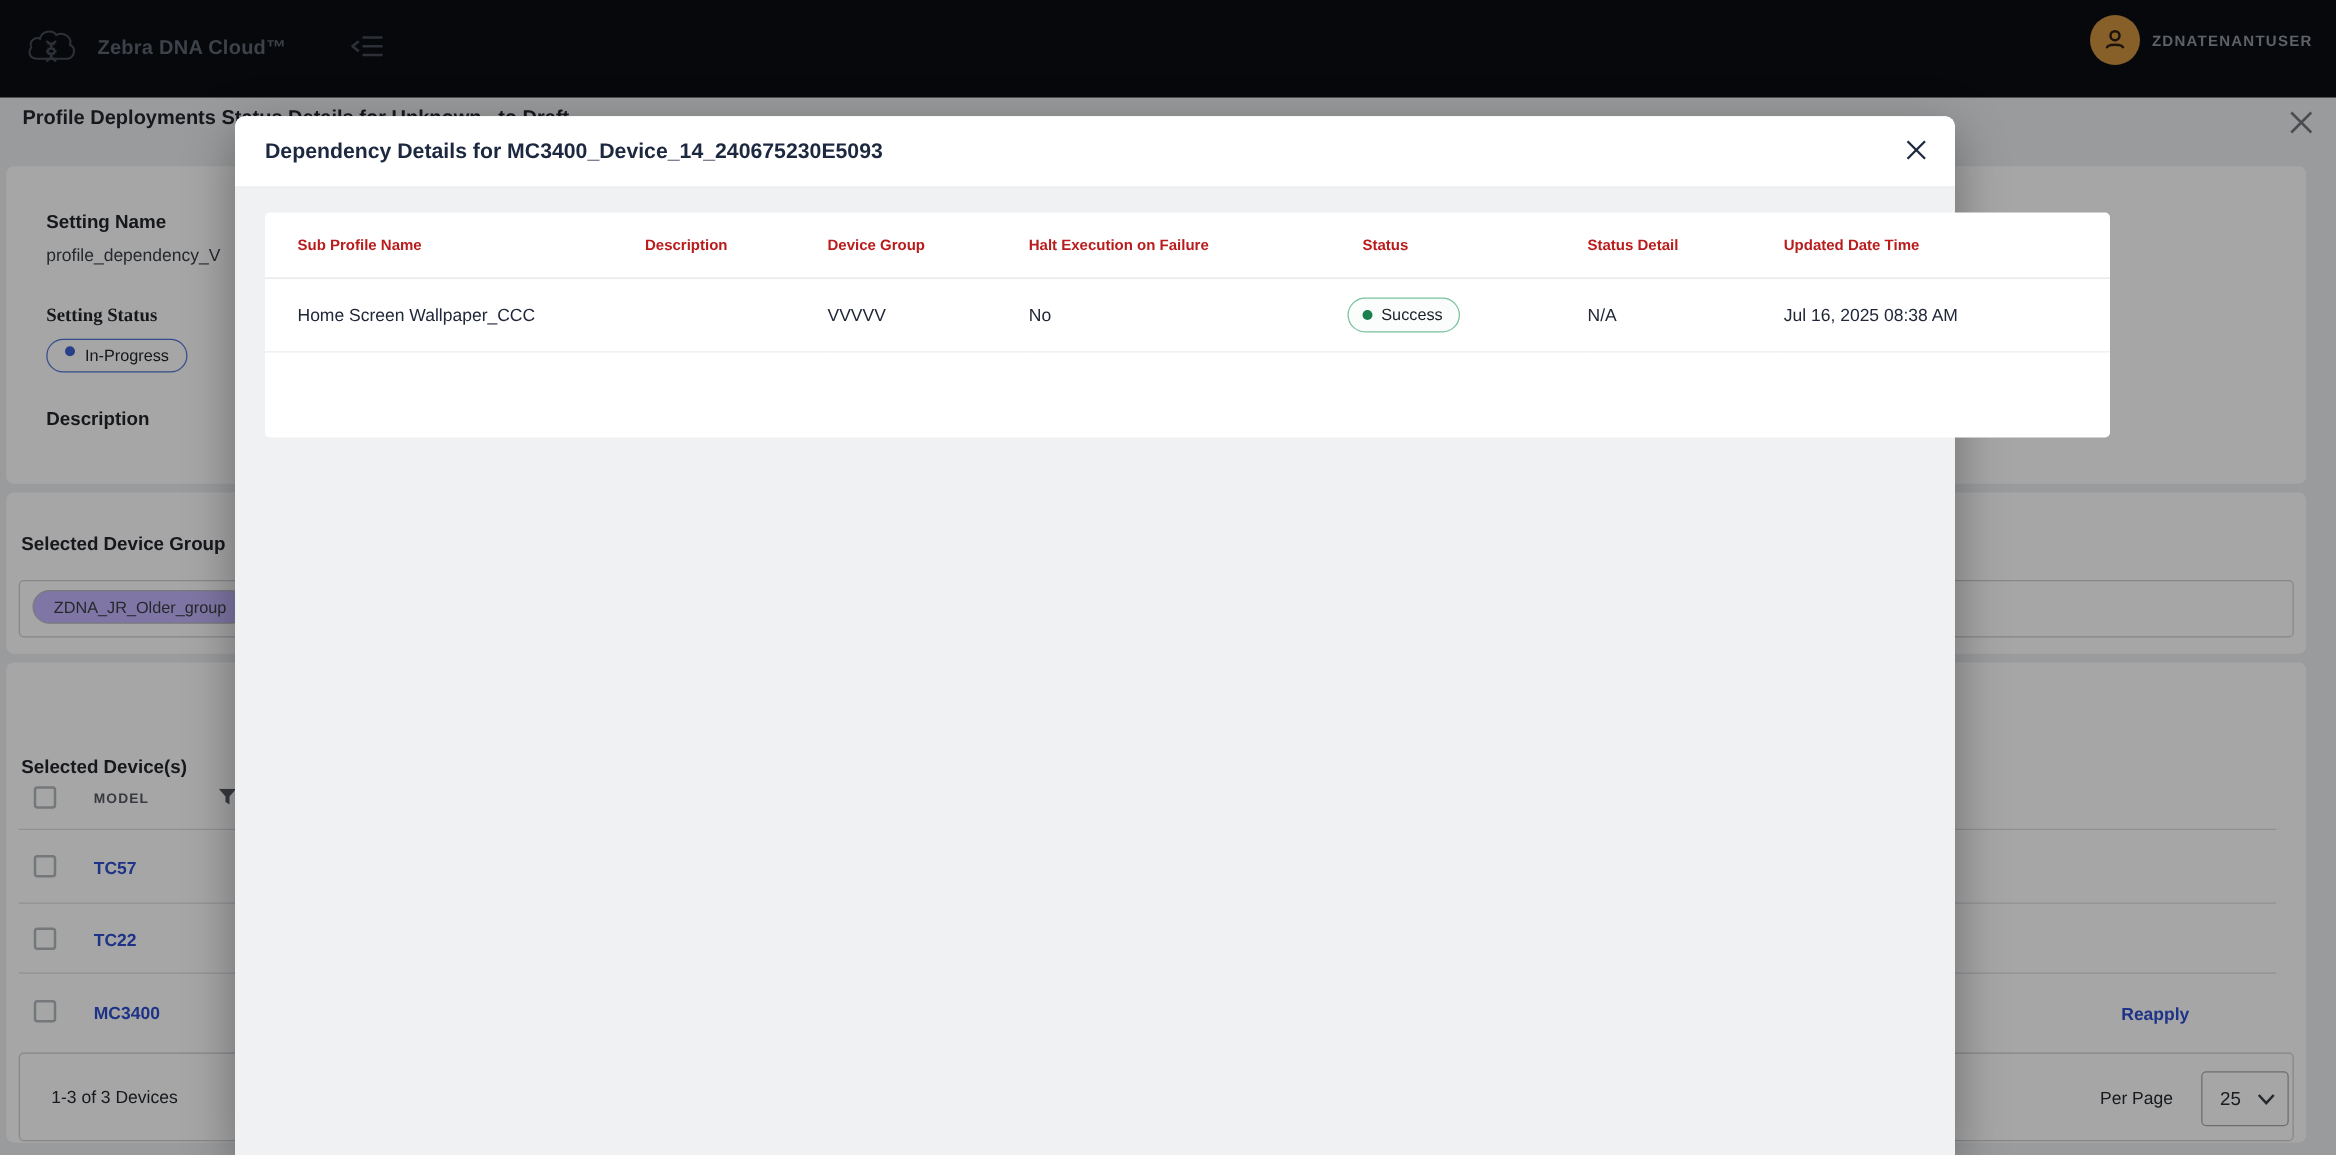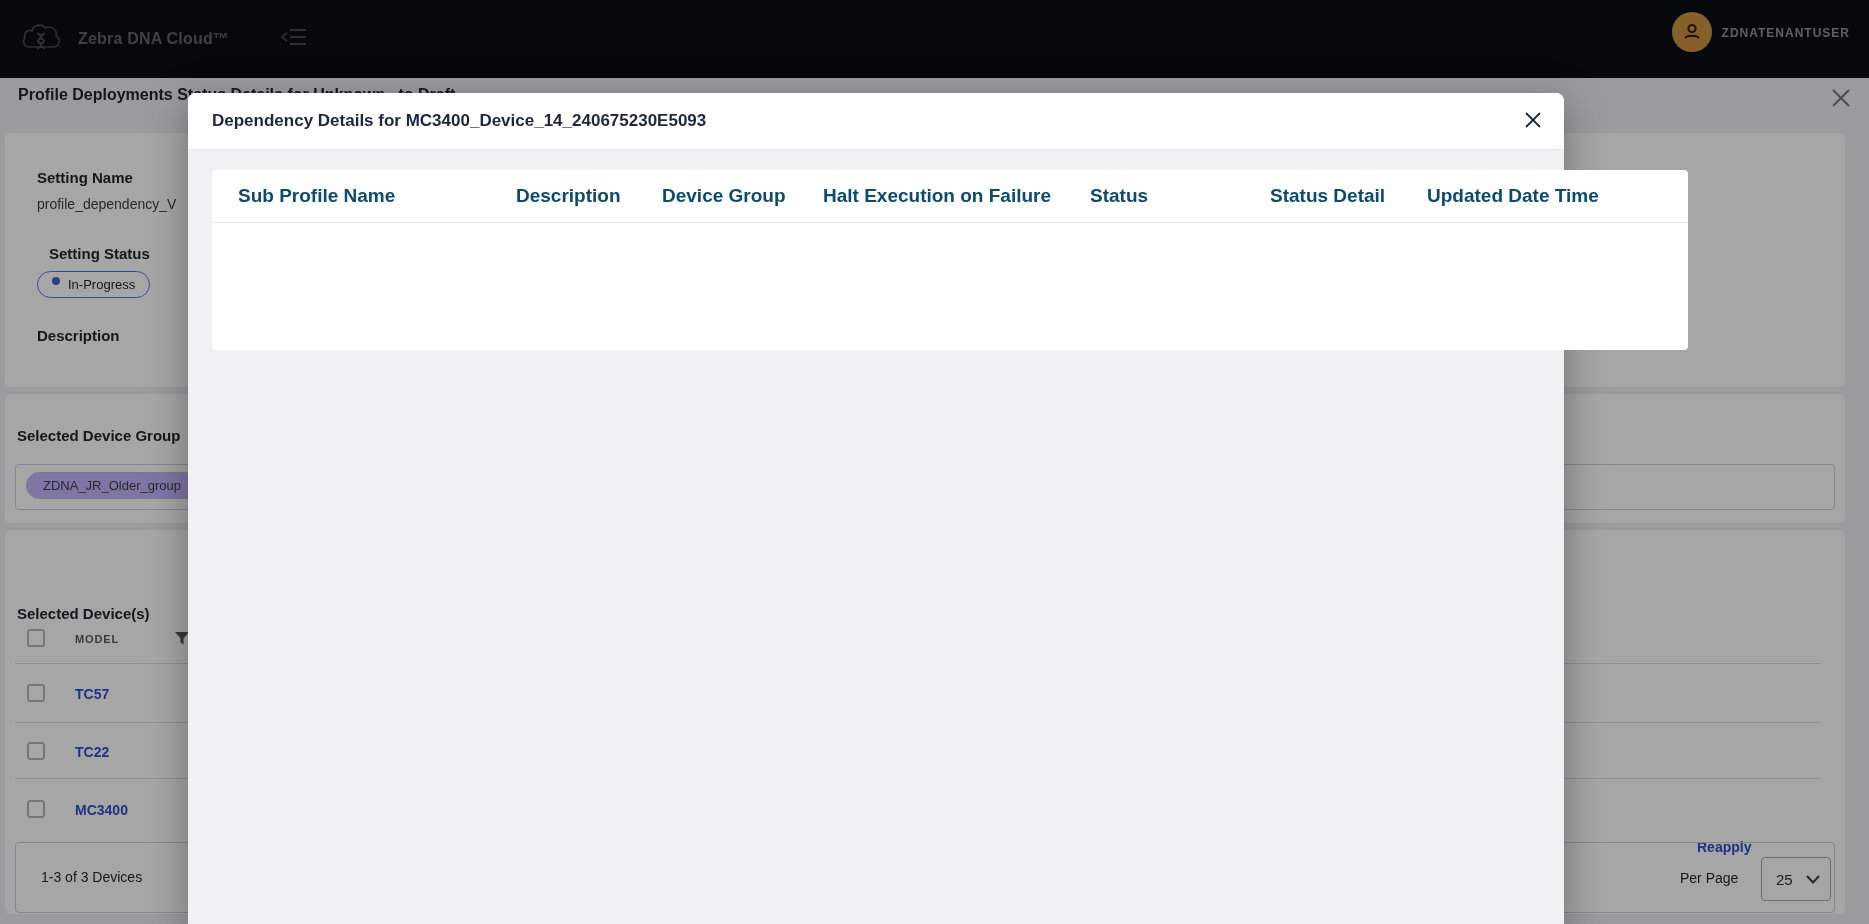--- a/index.html
+++ b/index.html
@@ -47,21 +47,21 @@
     position:absolute; left:10px; top:7px; border:1px solid #b9bdc2; background:#c4b5fd;
     border-radius:16px; padding:5px 16px; font-size:13px; color:#3a3f45;
   }
   .checkbox{
     position:absolute; width:18px; height:18px; border:2px solid #b4b8bd; border-radius:3px; background:#fff; cursor:pointer;
   }
   .model-h{ position:absolute; left:70px; top:103px; font-size:11px; font-weight:700; letter-spacing:.9px; color:#555a61; }
   .filter-icon{ position:absolute; left:170px; top:101px; cursor:pointer; }
   .bg-divider{ position:absolute; left:10px; right:24px; height:1px; background:#dcdee1; }
   .dev-link{ position:absolute; left:70px; font-size:14px; font-weight:700; color:#2e4fd0; cursor:pointer; }
-  .reapply{ position:absolute; left:1692px; top:273px; font-size:14px; font-weight:700; color:#2e4fd0; cursor:pointer;margin-top:36px; }
+  .reapply{ position:absolute; left:1692px; top:273px; font-size:14px; font-weight:700; color:#2e4fd0; cursor:pointer; }
   .pag-box{
     position:absolute; left:10px; top:312px; width:1820px; height:71px;
     border:1px solid #cdcfd3; border-radius:4px;
   }
   .pag-summary{ position:absolute; left:25px; top:26px; font-size:14px; color:#23272e; }
   .perpage-lbl{ position:absolute; left:1664px; top:27px; font-size:14px; color:#23272e; }
   .perpage-select{
     position:absolute; left:1745px; top:14px; width:70px; height:44px;
     border:1px solid #a5a8ac; border-radius:4px; display:flex; align-items:center;
     justify-content:space-between; padding:0 10px 0 14px; cursor:pointer; background:#fff;
@@ -81,21 +81,21 @@
   }
   .modal-title{ font-size:17px; font-weight:700; color:#1c2740; flex:1; }
   .modal-close{ width:20px; height:20px; cursor:pointer; }
   .modal-body{ flex:1; position:relative; }
   .table-card{
     position:absolute; left:24px; top:20px; width:1476px; height:180px;
     background:#fff; border-radius:4px; overflow:hidden;
   }
   table.dep{ width:100%; border-collapse:collapse; table-layout:fixed; }
   table.dep th{
-    height:52px; text-align:left; font-size:19px; font-weight:700; color:#0c4a6e;
+    height:52px; text-align:left; font-size:12px; font-weight:700; color:#b91c1c;
     border-bottom:1px solid #e2e3e5; vertical-align:middle;
   }
   table.dep td{
     height:59px; font-size:14px; color:#212738; border-bottom:1px solid #ededef; vertical-align:middle;
   }
   table.dep th:first-child, table.dep td:first-child{ padding-left:26px; }
   .badge-success{
     display:inline-flex; align-items:center; gap:7px; height:28px; padding:0 13px 0 11px;
     border:1px solid #79c19d; background:#fbfdfc; border-radius:14px; margin-left:-12px;
   }
@@ -146,21 +146,21 @@
   <div class="page-close">
     <svg width="22" height="22" viewBox="0 0 22 22" stroke="#72757a" stroke-width="2" fill="none">
       <line x1="3" y1="3" x2="19" y2="19"></line>
         <line x1="19" y1="3" x2="3" y2="19"></line>
     </svg>
   </div>
 
   <div class="card card1">
     <div class="lbl" style="left:32px; top:36px;">Setting Name</div>
     <div class="val" style="left:32px; top:63px;">profile_dependency_V</div>
-    <div class="lbl" style="left:44px; top:112px;">Setting Status</div>
+    <div class="lbl" style="left:32px; top:112px;font-family:Liberation Serif, serif;">Setting Status</div>
     <div class="pill inprogress" style="left:32px; top:138px;">
       <span class="dot"></span>
       <span>In-Progress</span>
     </div>
     <div class="lbl" style="left:32px; top:194px;">Description</div>
   </div>
 
   <div class="card card2">
     <div class="lbl" style="left:12px; top:33px;">Selected Device Group</div>
     <div class="group-box">
@@ -234,20 +234,34 @@
               <th>Sub Profile Name</th>
               <th>Description</th>
               <th>Device Group</th>
               <th>Halt Execution on Failure</th>
               <th>Status</th>
               <th>Status Detail</th>
               <th>Updated Date Time</th>
             </tr>
           </thead>
           <tbody>
+            <tr>
+              <td>Home Screen Wallpaper_CCC</td>
+              <td></td>
+              <td>VVVVV</td>
+              <td>No</td>
+              <td>
+                <span class="badge-success">
+                  <span class="dot"></span>
+                  <span class="txt">Success</span>
+                </span>
+              </td>
+              <td>N/A</td>
+              <td>Jul 16, 2025 08:38 AM</td>
+            </tr>
           </tbody>
         </table>
       </div>
     </div>
 
   </div>
 
 </div>
 
 </body></html>

